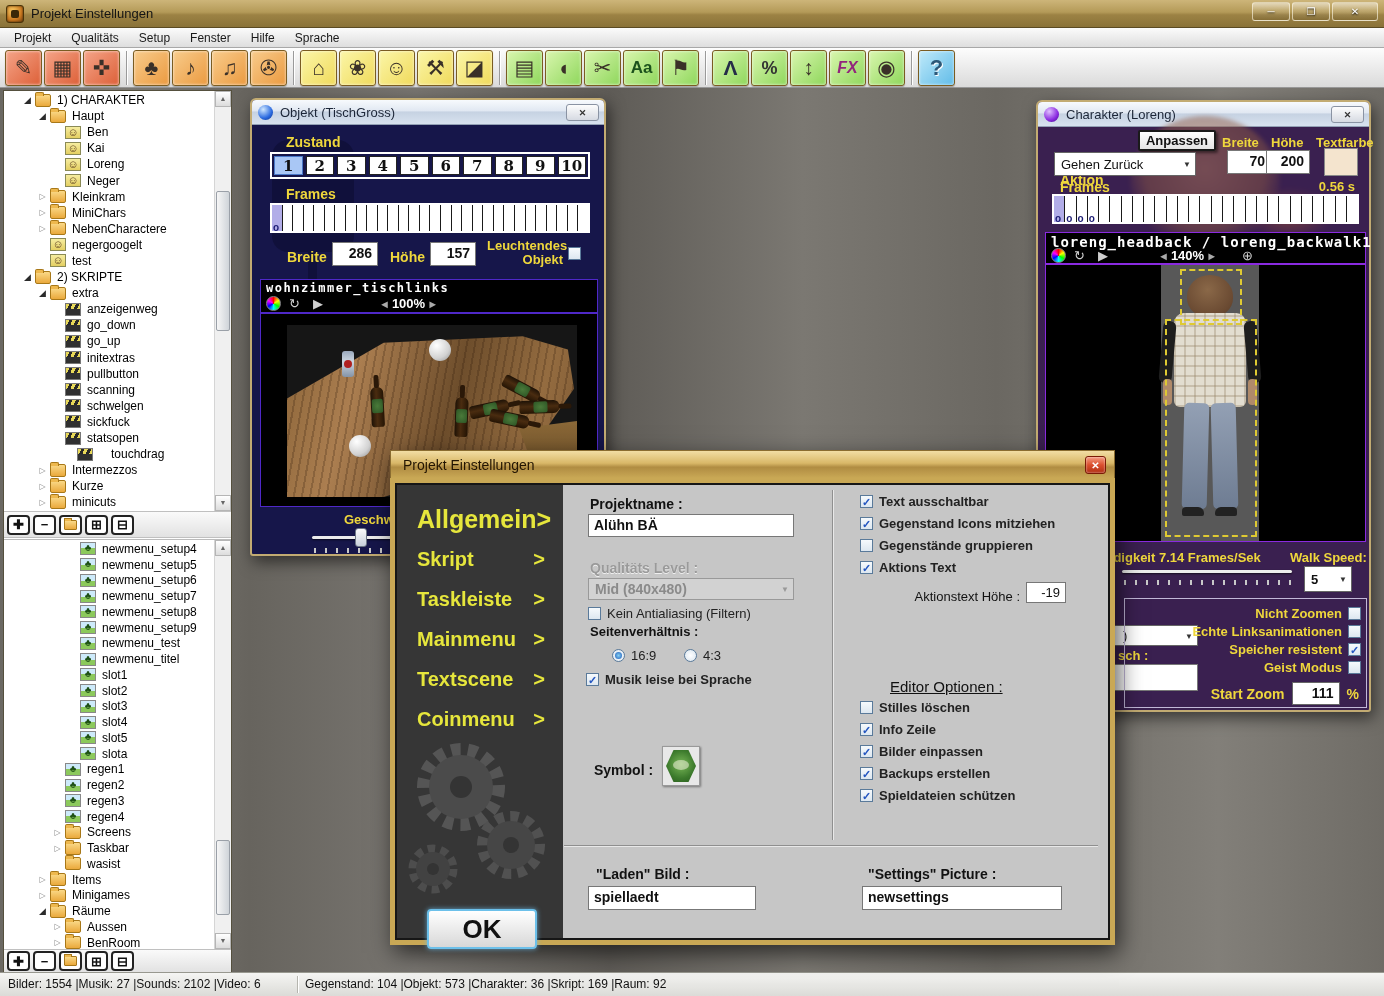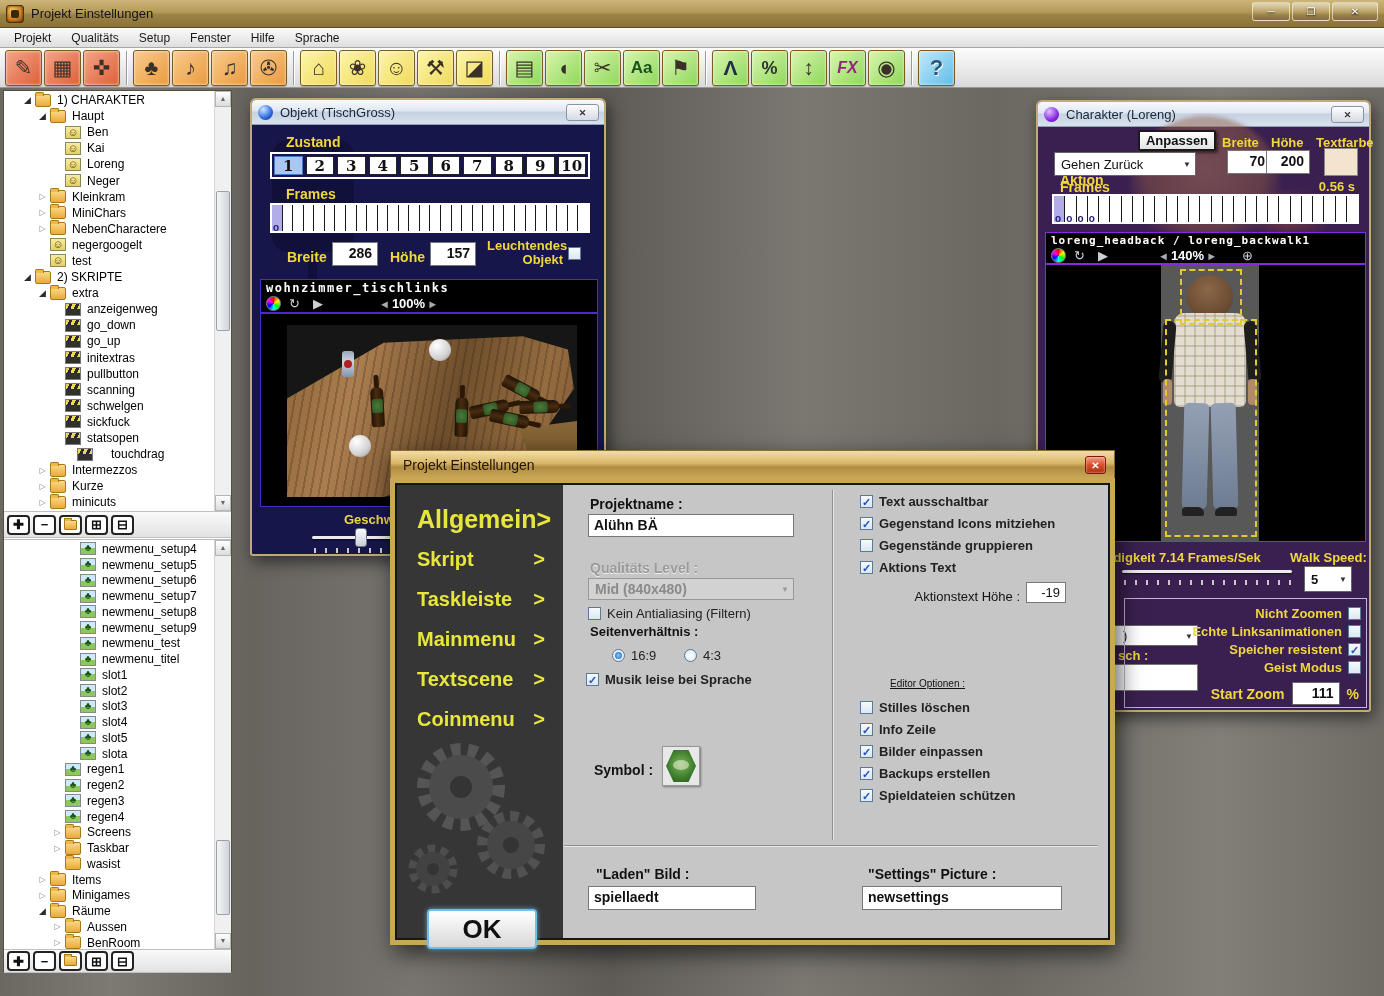--- a/index.html
+++ b/index.html
@@ -225,21 +225,21 @@
   .dcheckrow{position:absolute;display:flex;align-items:center;gap:6px;}
   .dcheckrow .cblabel{font-size:13px;}
   .radio{width:13px;height:13px;border-radius:50%;background:radial-gradient(#fff,#d8e4ee);border:1px solid #5a7a9a;position:relative;flex:none;}
   .radio.on::after{content:"";position:absolute;inset:2px;border-radius:50%;background:radial-gradient(#86d0f2,#1a58b8);}
   .radiorow{position:absolute;display:flex;align-items:center;gap:6px;font-size:13px;color:#222;}
   .vsep{position:absolute;left:442px;top:40px;width:1px;height:350px;background:#8f8f8f;box-shadow:1px 0 0 #e8e8e8;}
   .hsep{position:absolute;left:174px;top:395px;width:534px;height:1px;background:#8f8f8f;box-shadow:0 1px 0 #e8e8e8;}
   #projchecks{position:absolute;left:470px;top:44px;display:flex;flex-direction:column;gap:7px;}
   #projchecks .cblabel,#editorchecks .cblabel{font-weight:bold;}
   #editorchecks{position:absolute;left:470px;top:250px;display:flex;flex-direction:column;gap:7px;}
-  .editor-label{position:absolute;left:500px;top:228px;font-size:10px;color:#111;text-decoration:underline;}
+  .editor-label{position:absolute;left:500px;top:228px;font-size:15px;color:#111;text-decoration:underline;}
   .hexagon{position:absolute;left:272px;top:296px;width:38px;height:40px;background:#e8e8e8;border:1px solid #999;
     display:flex;align-items:center;justify-content:center;box-shadow:1px 1px 2px rgba(0,0,0,.4);}
   .hexagon .hex{width:30px;height:32px;background:radial-gradient(circle at 50% 45%,#7ab858,#3c7a2c 60%,#2a5a1e);
     clip-path:polygon(25% 0,75% 0,100% 50%,75% 100%,25% 100%,0 50%);position:relative;}
   .hexagon .hex::after{content:"";position:absolute;left:7px;top:10px;width:16px;height:10px;border-radius:50%;
     background:rgba(240,240,220,.55);}
 </style>
 </head>
 <body>
 
@@ -638,20 +638,25 @@
         <div class="ttb-btn">✚</div>
         <div class="ttb-btn">−</div>
         <div class="ttb-btn">
           <div class="mini-folder"></div>
         </div>
         <div class="ttb-btn">⊞</div>
         <div class="ttb-btn">⊟</div>
       </div>
   </div>
 
+  <div class="statusbar">
+    <span class="sbtext" id="sbleft">Bilder: 1554 |Musik: 27 |Sounds: 2102 |Video: 6</span>
+    <div class="sb-div"></div>
+    <span class="sbtext" id="sbright">Gegenstand: 104 |Objekt: 573 |Charakter: 36 |Skript: 169 |Raum: 92</span>
+  </div>
 
   <div class="fwin" id="objwin">
     <div class="fw-title">
       <div class="fw-sphere sph-blue"></div>
       <span class="fw-name">Objekt (TischGross)</span>
       <div class="fw-close">
           <span>✕</span>
         </div>
     </div>
     <div class="chair">
@@ -801,21 +806,21 @@
         <div class="fcell"></div>
         <div class="fcell"></div>
         <div class="fcell"></div>
         <div class="fcell"></div>
         <div class="fcell"></div>
         <div class="fcell"></div>
         <div class="fcell"></div>
         <div class="fcell"></div>
       </div>
     <div class="phead" style="left:7px;top:130px;width:321px;height:32px;border-color:#8a2ae0;">
-      <span class="pname" style="font-size:11px;letter-spacing:1px;">loreng_headback / loreng_backwalk1</span>
+      <span class="pname" style="font-size:14px;letter-spacing:1px;">loreng_headback / loreng_backwalk1</span>
       <div class="cwheel" style="left:5px;top:15px;"></div>
       <span class="pico" style="left:28px;top:16px;">↻</span>
       <span class="pico" style="left:52px;top:16px;">▶</span>
       <div class="zoomctl" style="left:112px;top:15px;">
         <span>◄</span>
         <span class="zval">140%</span>
         <span>►</span>
       </div>
       <span class="pico" style="left:196px;top:16px;">⊕</span>
     </div>

